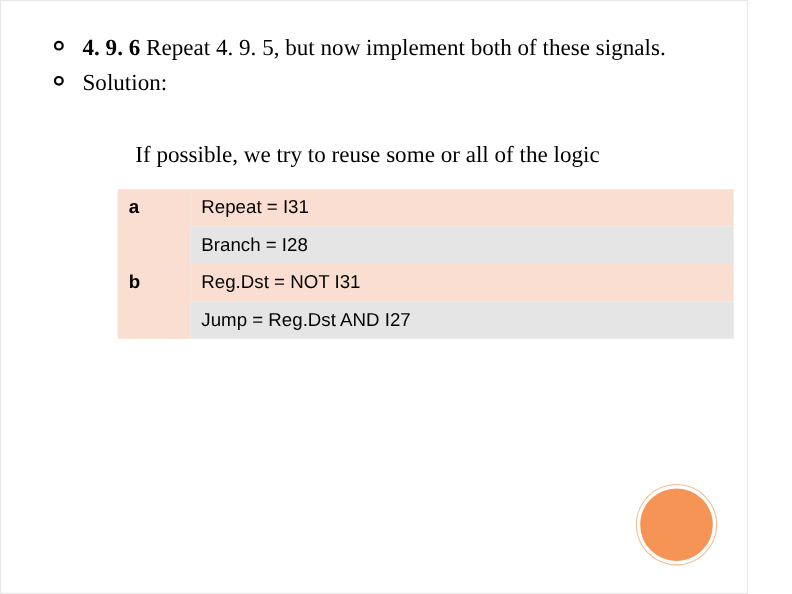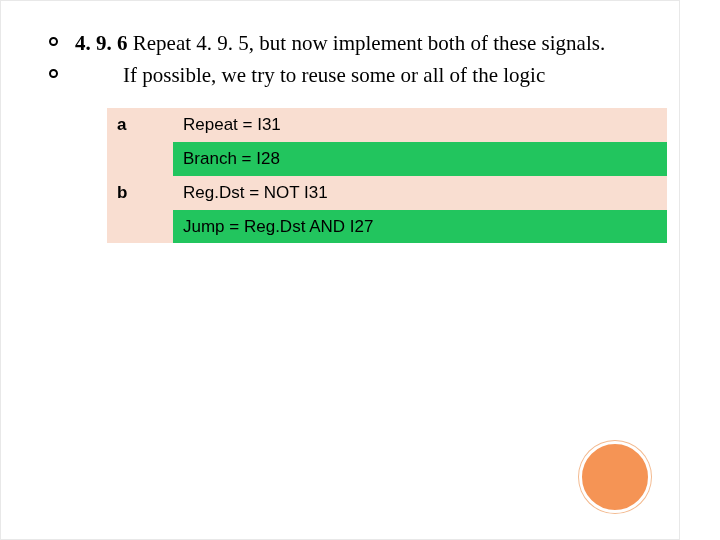--- a/index.html
+++ b/index.html
@@ -45,20 +45,21 @@
     box-sizing: border-box;
     background: transparent;
   }
   .indent-line {
     display: block;
     padding-left: 26px;
   }
   .indent-line-first {
     display: block;
     padding-left: 48px;
+    margin-top: 36px;
   }
   .bold {
     font-weight: bold;
   }
 
   .table-wrap {
     margin: 18px 0 0 58px;
     width: 560px;
   }
   .tbl {
@@ -71,21 +72,21 @@
     font-family: Arial, Helvetica, sans-serif;
     font-size: 17px;
     color: #000;
     line-height: 1.35;
   }
   .col-key {
     width: 46px;
     font-weight: bold;
   }
   .row-band-a { background: #f9ded1; }
-  .row-band-b { background: #22c55e; }
+  .row-band-b { background: #e5e5e5; }
 
   .deco-circle {
     position: absolute;
     right: 28px;
     bottom: 26px;
     width: 66px;
     height: 66px;
     border-radius: 50%;
     background: #f59455;
     border: 3px solid #fff;
@@ -97,20 +98,21 @@
 
 <div class="slide">
 
   <ul class="bullet-list">
 
     <li class="bullet-item">
       <span class="bold">4. 9. 6 </span><span>Repeat 4. 9. 5, but now implement both of these signals.</span>
     </li>
 
     <li class="bullet-item">
+      <span>Solution:</span>
       <span class="indent-line-first">If possible, we try to reuse some or all of the logic</span>
     </li>
 
   </ul>
 
   <div class="table-wrap">
     <table class="tbl">
       <tbody>
           <tr class="row-band-a">
         <td class="col-key" rowspan="2">a</td>

